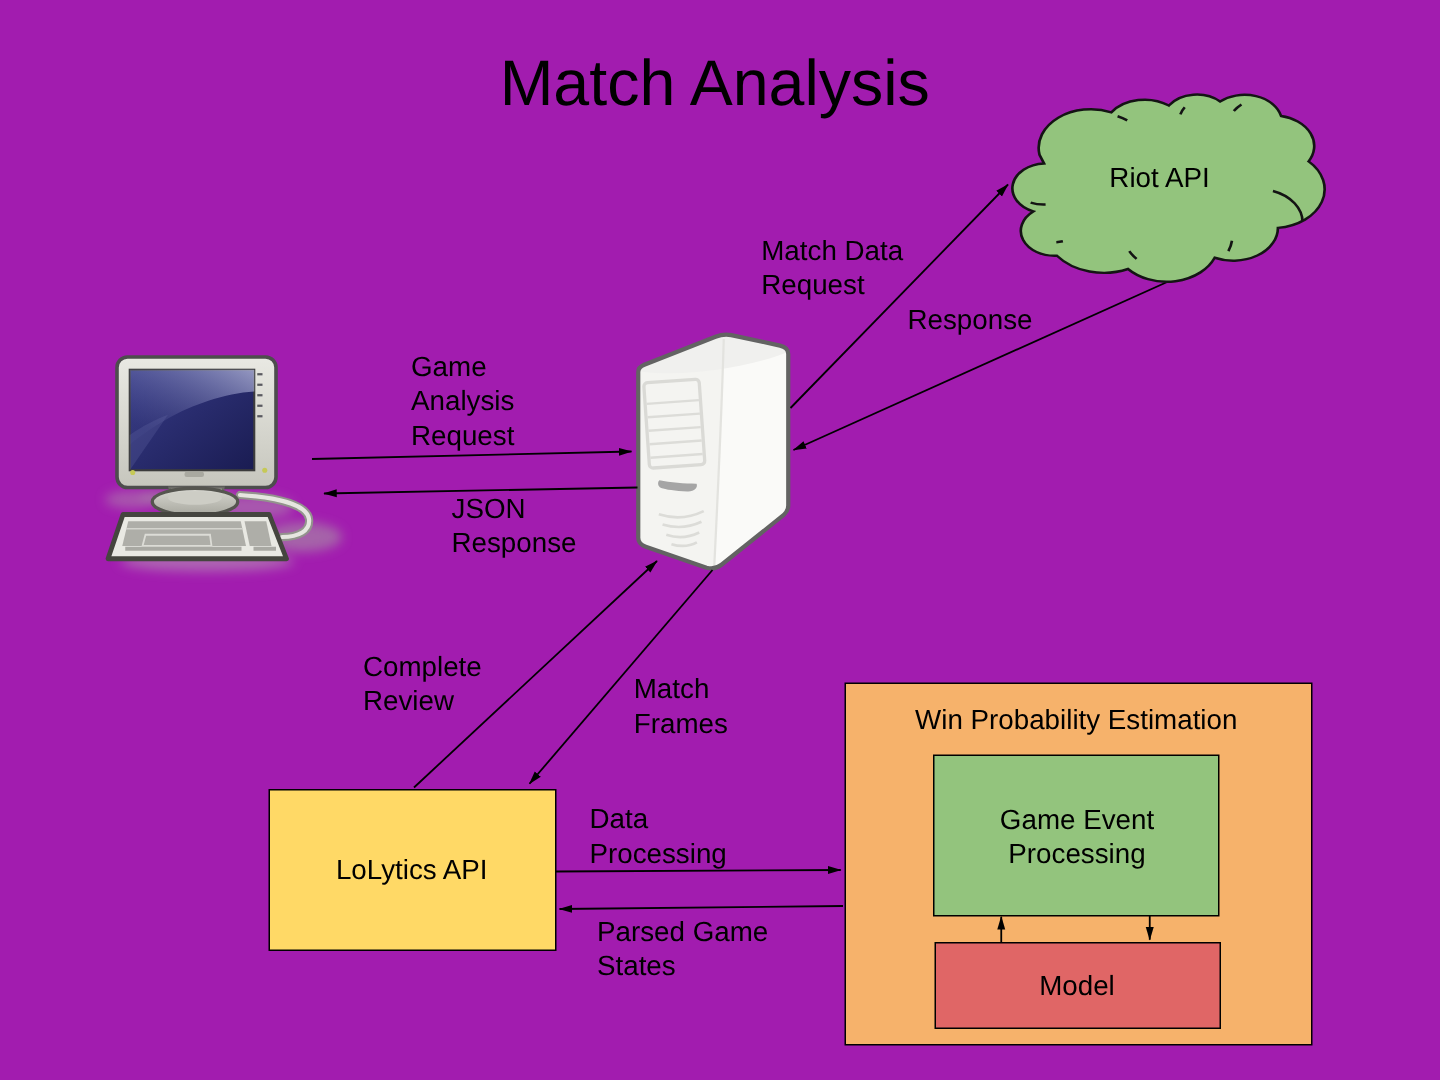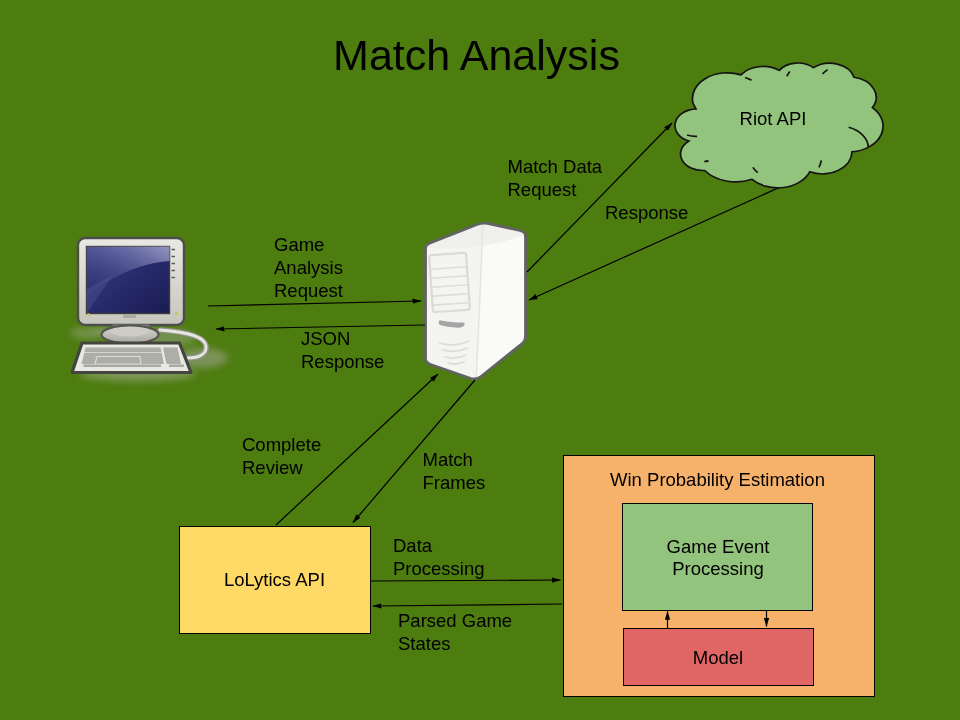--- a/index.html
+++ b/index.html
@@ -1,16 +1,16 @@
 <!DOCTYPE html>
 <html><head>
 <meta charset="utf-8">
 <style>
   html,body{margin:0;padding:0;background:#fff;}
-  #page{width:960px;height:720px;position:relative;overflow:hidden;background:#4d7c0f;}
+  #page{width:960px;height:720px;position:relative;overflow:hidden;background:#a21caf;}
   svg text{font-family:"Liberation Sans",sans-serif;}
 </style>
 </head>
 <body>
 <div id="page">
 <svg width="960" height="720" viewBox="0 0 960 720">
   <defs>
     <marker id="ah" markerWidth="11" markerHeight="7" refX="8.5" refY="3" orient="auto" markerUnits="userSpaceOnUse">
       <path d="M0,0.35 L9,3 L0,5.65 z" fill="#000"></path>
     </marker>

